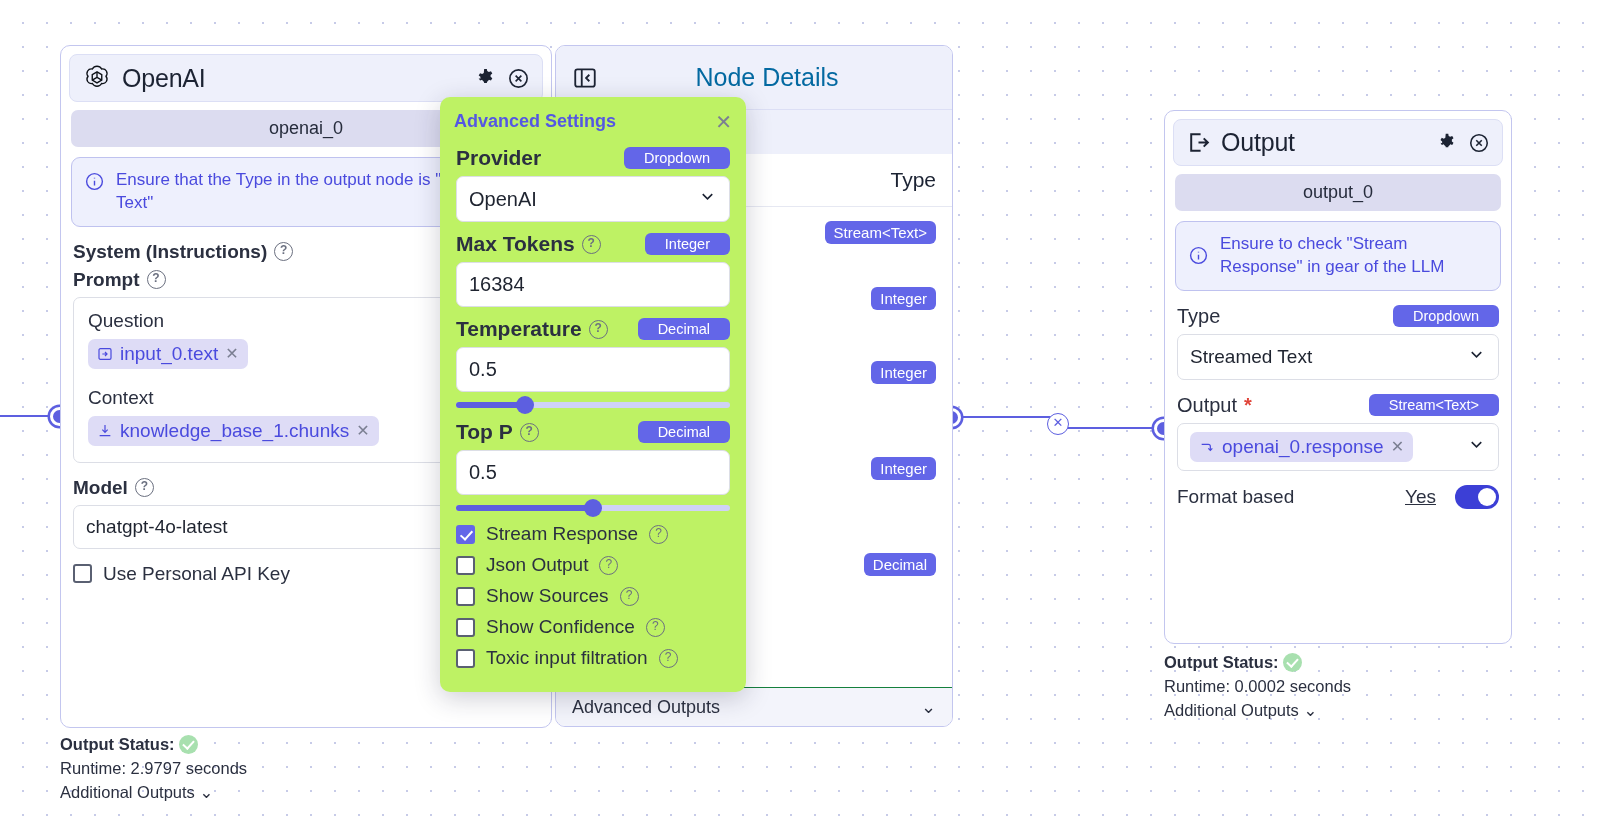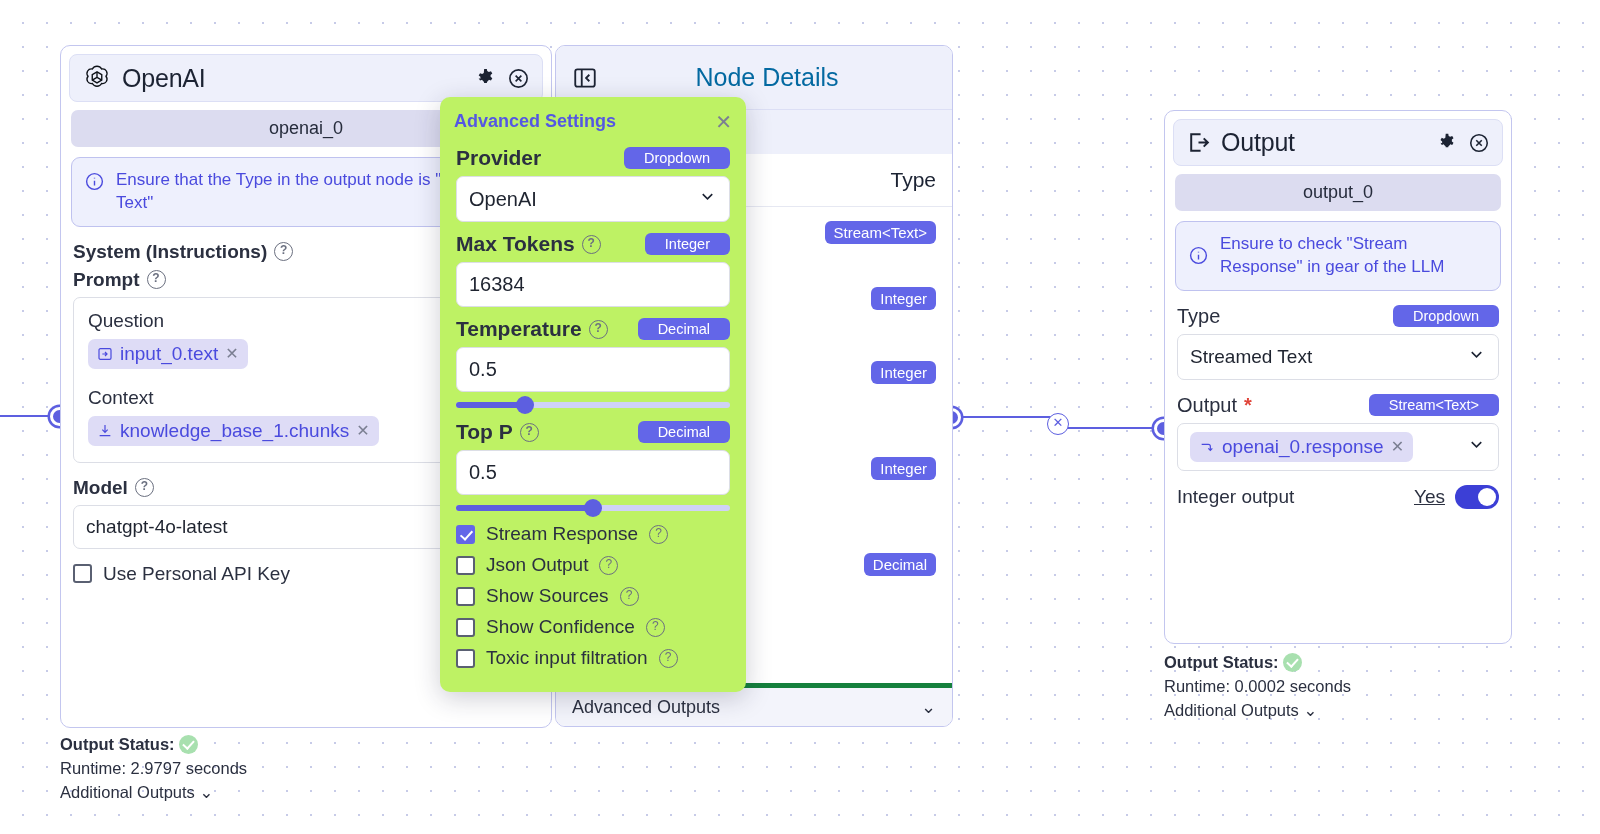--- a/index.html
+++ b/index.html
@@ -105,21 +105,21 @@
     background:#fff;border:1.5px solid #c3c6ef;border-radius:10px;overflow:hidden;
     box-sizing:border-box;
   }
   .nd-head{background:#eef0fb;height:63px;display:flex;align-items:center;padding:0 16px;}
   .nd-title{flex:1;text-align:center;font-size:25px;color:#0369a1;}
   .nd-desc{background:#eef0fb;border-top:1px solid #dcdff5;padding:12px 16px;font-size:17px;color:#23293a;}
   .nd-typehdr{display:flex;justify-content:flex-end;padding:14px 16px;border-bottom:1px solid #e6e8f2;font-size:21px;color:#1c2333;}
   .nd-row{display:flex;align-items:flex-start;gap:10px;padding:14px 16px;min-height:74px;box-sizing:border-box;}
   .nd-row .desc{flex:1;font-size:17px;color:#23293a;padding-top:24px;}
   .nd-row .tag{background:#6366e8;color:#fff;font-size:15px;border-radius:6px;padding:3px 9px;white-space:nowrap;}
-  .nd-adv{position:absolute;left:0;right:0;bottom:0;height:38px;background:#f3f4fb;border-top:5px solid #15803d;
+  .nd-adv{position:absolute;left:0;right:0;bottom:0;height:38px;background:#f3f4fb;border-top:1px solid #15803d;
           display:flex;align-items:center;justify-content:space-between;padding:0 16px;font-size:18px;color:#2b3040;}
 
   
   #adv-settings{
     position:absolute;left:440px;top:97px;width:306px;height:595px;
     background:#bef264;border-radius:10px;
     box-shadow:0 6px 26px rgba(30,34,60,.22);
     overflow:hidden;box-sizing:border-box;
   }
   .adv-hdr{display:flex;align-items:center;padding:14px 14px 4px 14px;}
@@ -437,22 +437,22 @@
         <span class="x">✕</span>
       </span>
       <span style="margin-left:auto;">
         <svg width="19" height="19" viewBox="0 0 24 24" fill="none" stroke="#1c2333" stroke-width="2">
             <path d="M6 9l6 6 6-6"></path>
           </svg>
       </span>
     </div>
 
     <div style="display:flex;align-items:center;margin:0 12px;font-size:19px;color:#2b3040;">
-      <span>Integer output</span>
-      <span style="margin-left:auto;display:flex;align-items:center;gap:10px;text-decoration:underline;">
+      <span>Format based</span>
+      <span style="margin-left:auto;display:flex;align-items:center;gap:19px;text-decoration:underline;">
         <span>Yes</span>
         <span class="toggle"></span>
       </span>
     </div>
   </div>
 
   <div class="status" style="left:1164px;top:651px;">
     <div><b>Output Status:</b><span class="okdot"></span></div>
     <div>Runtime: 0.0002 seconds</div>
     <div>

